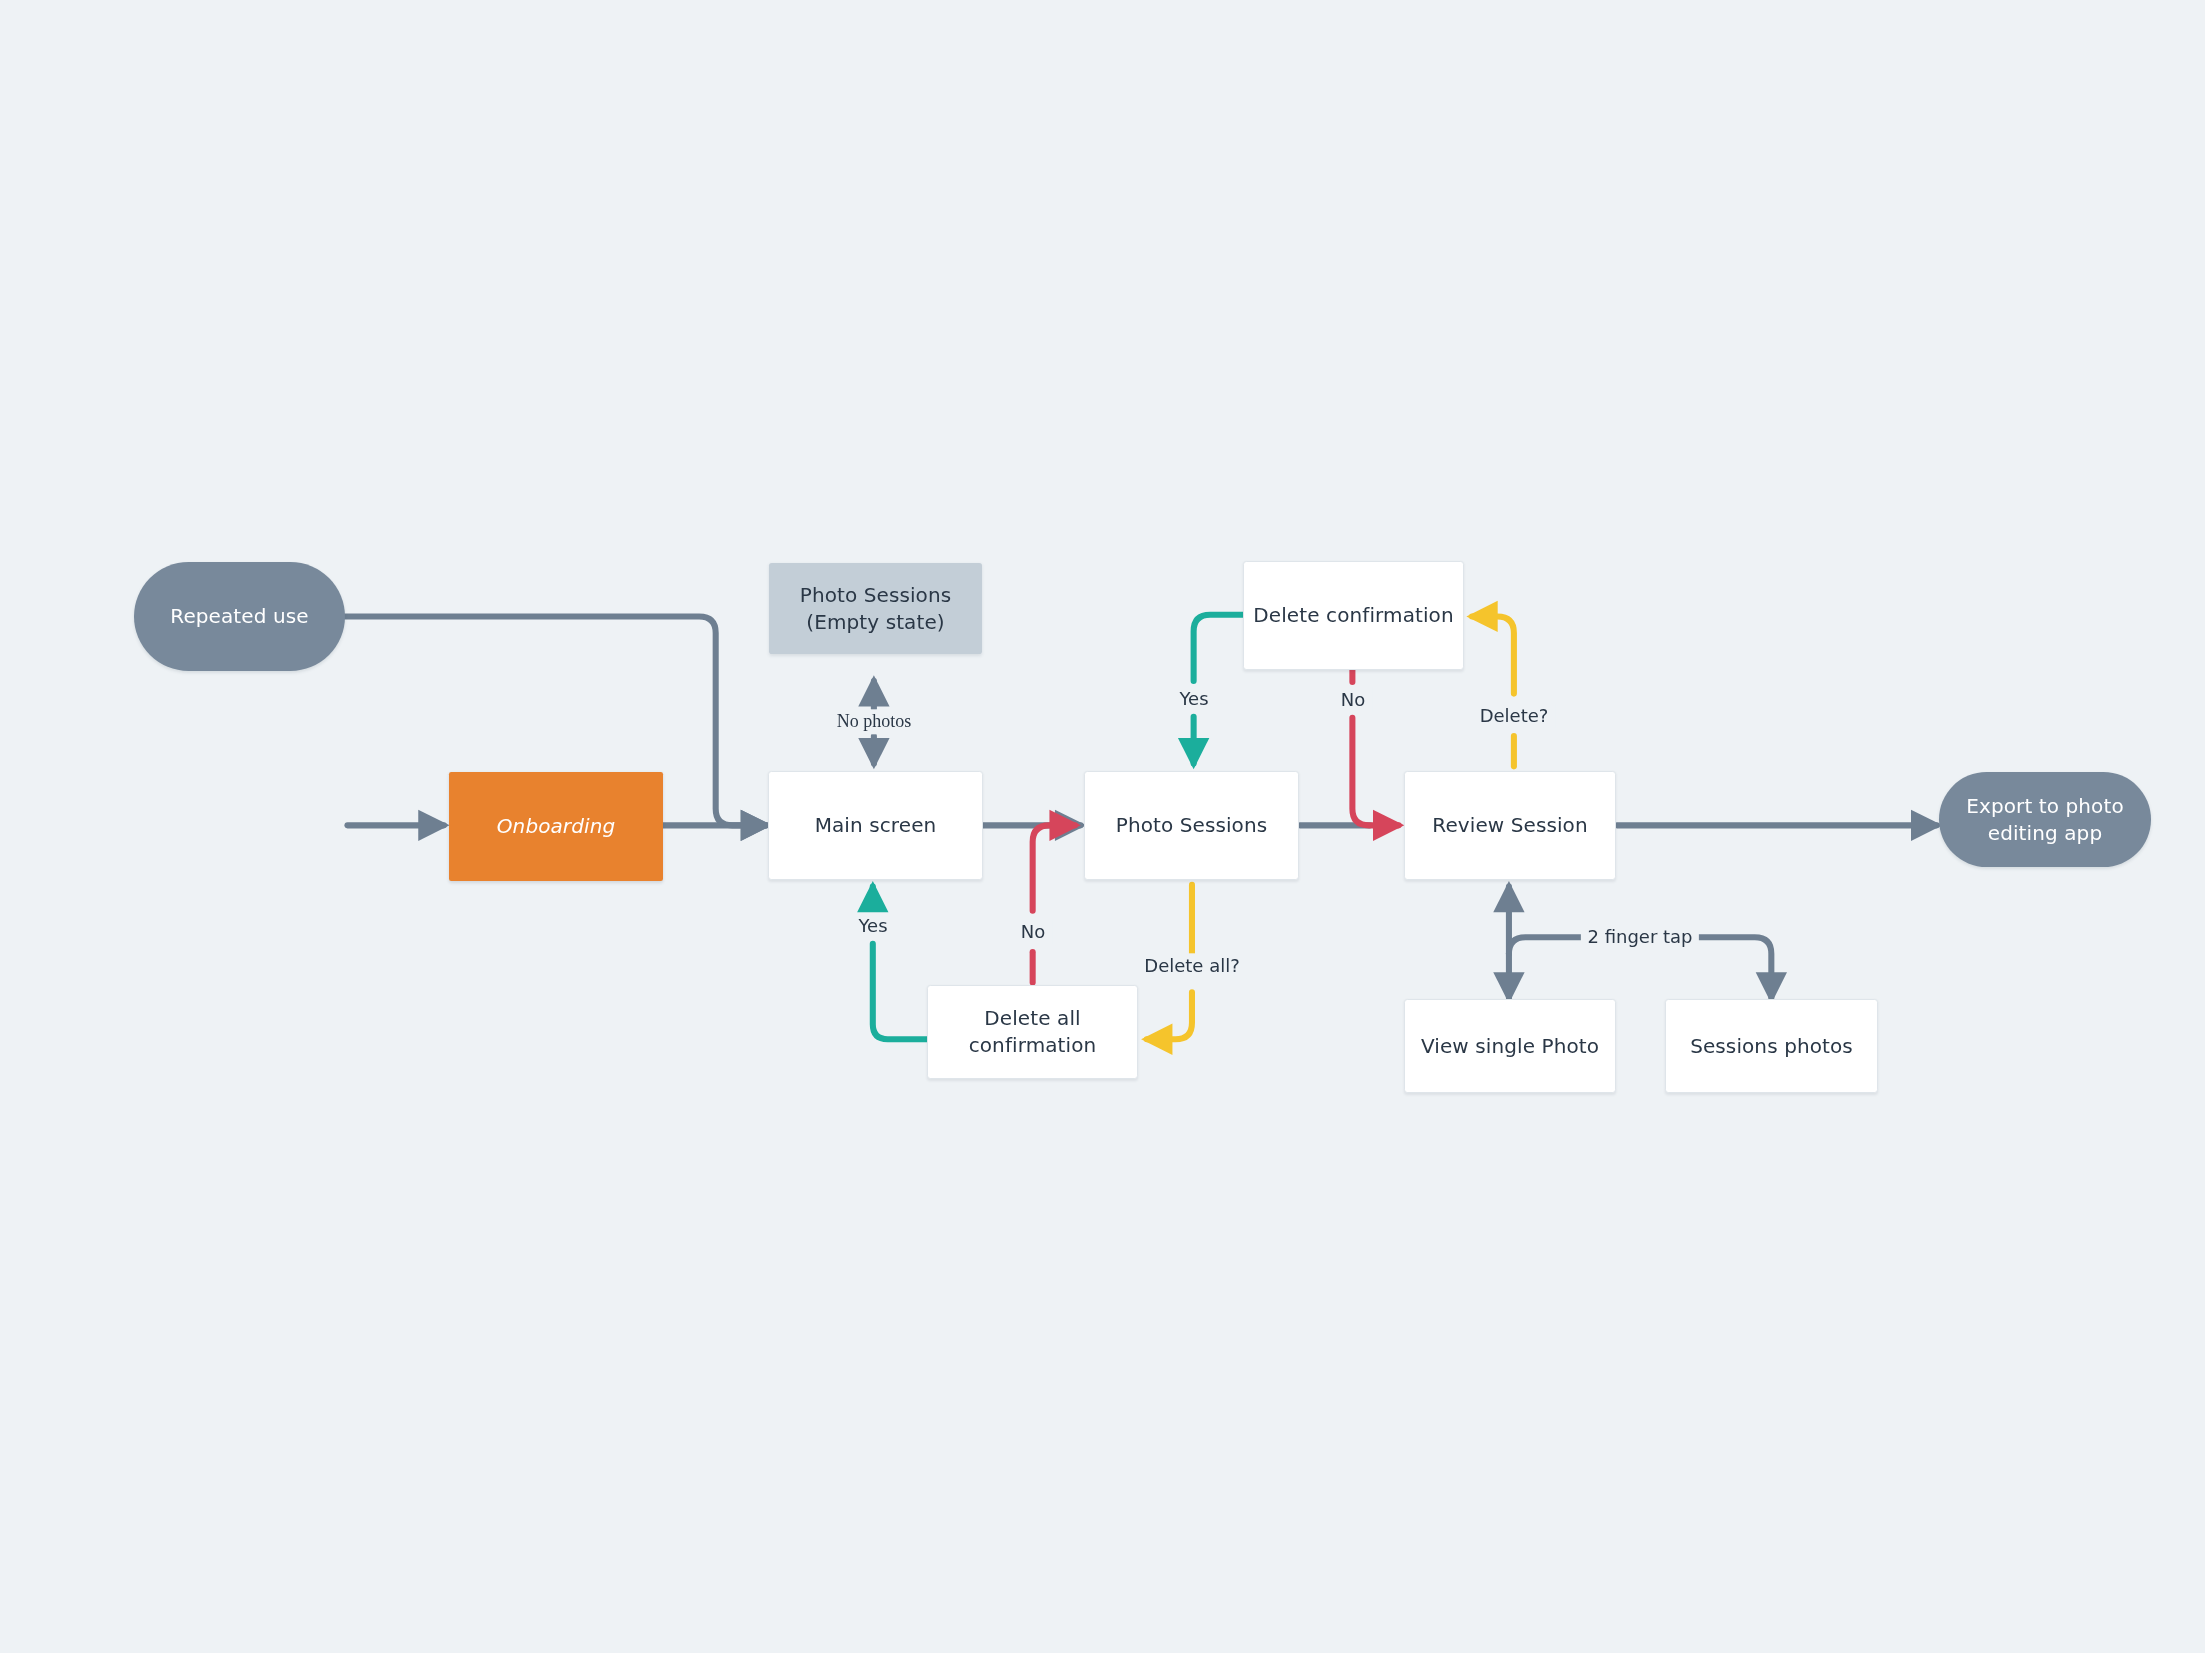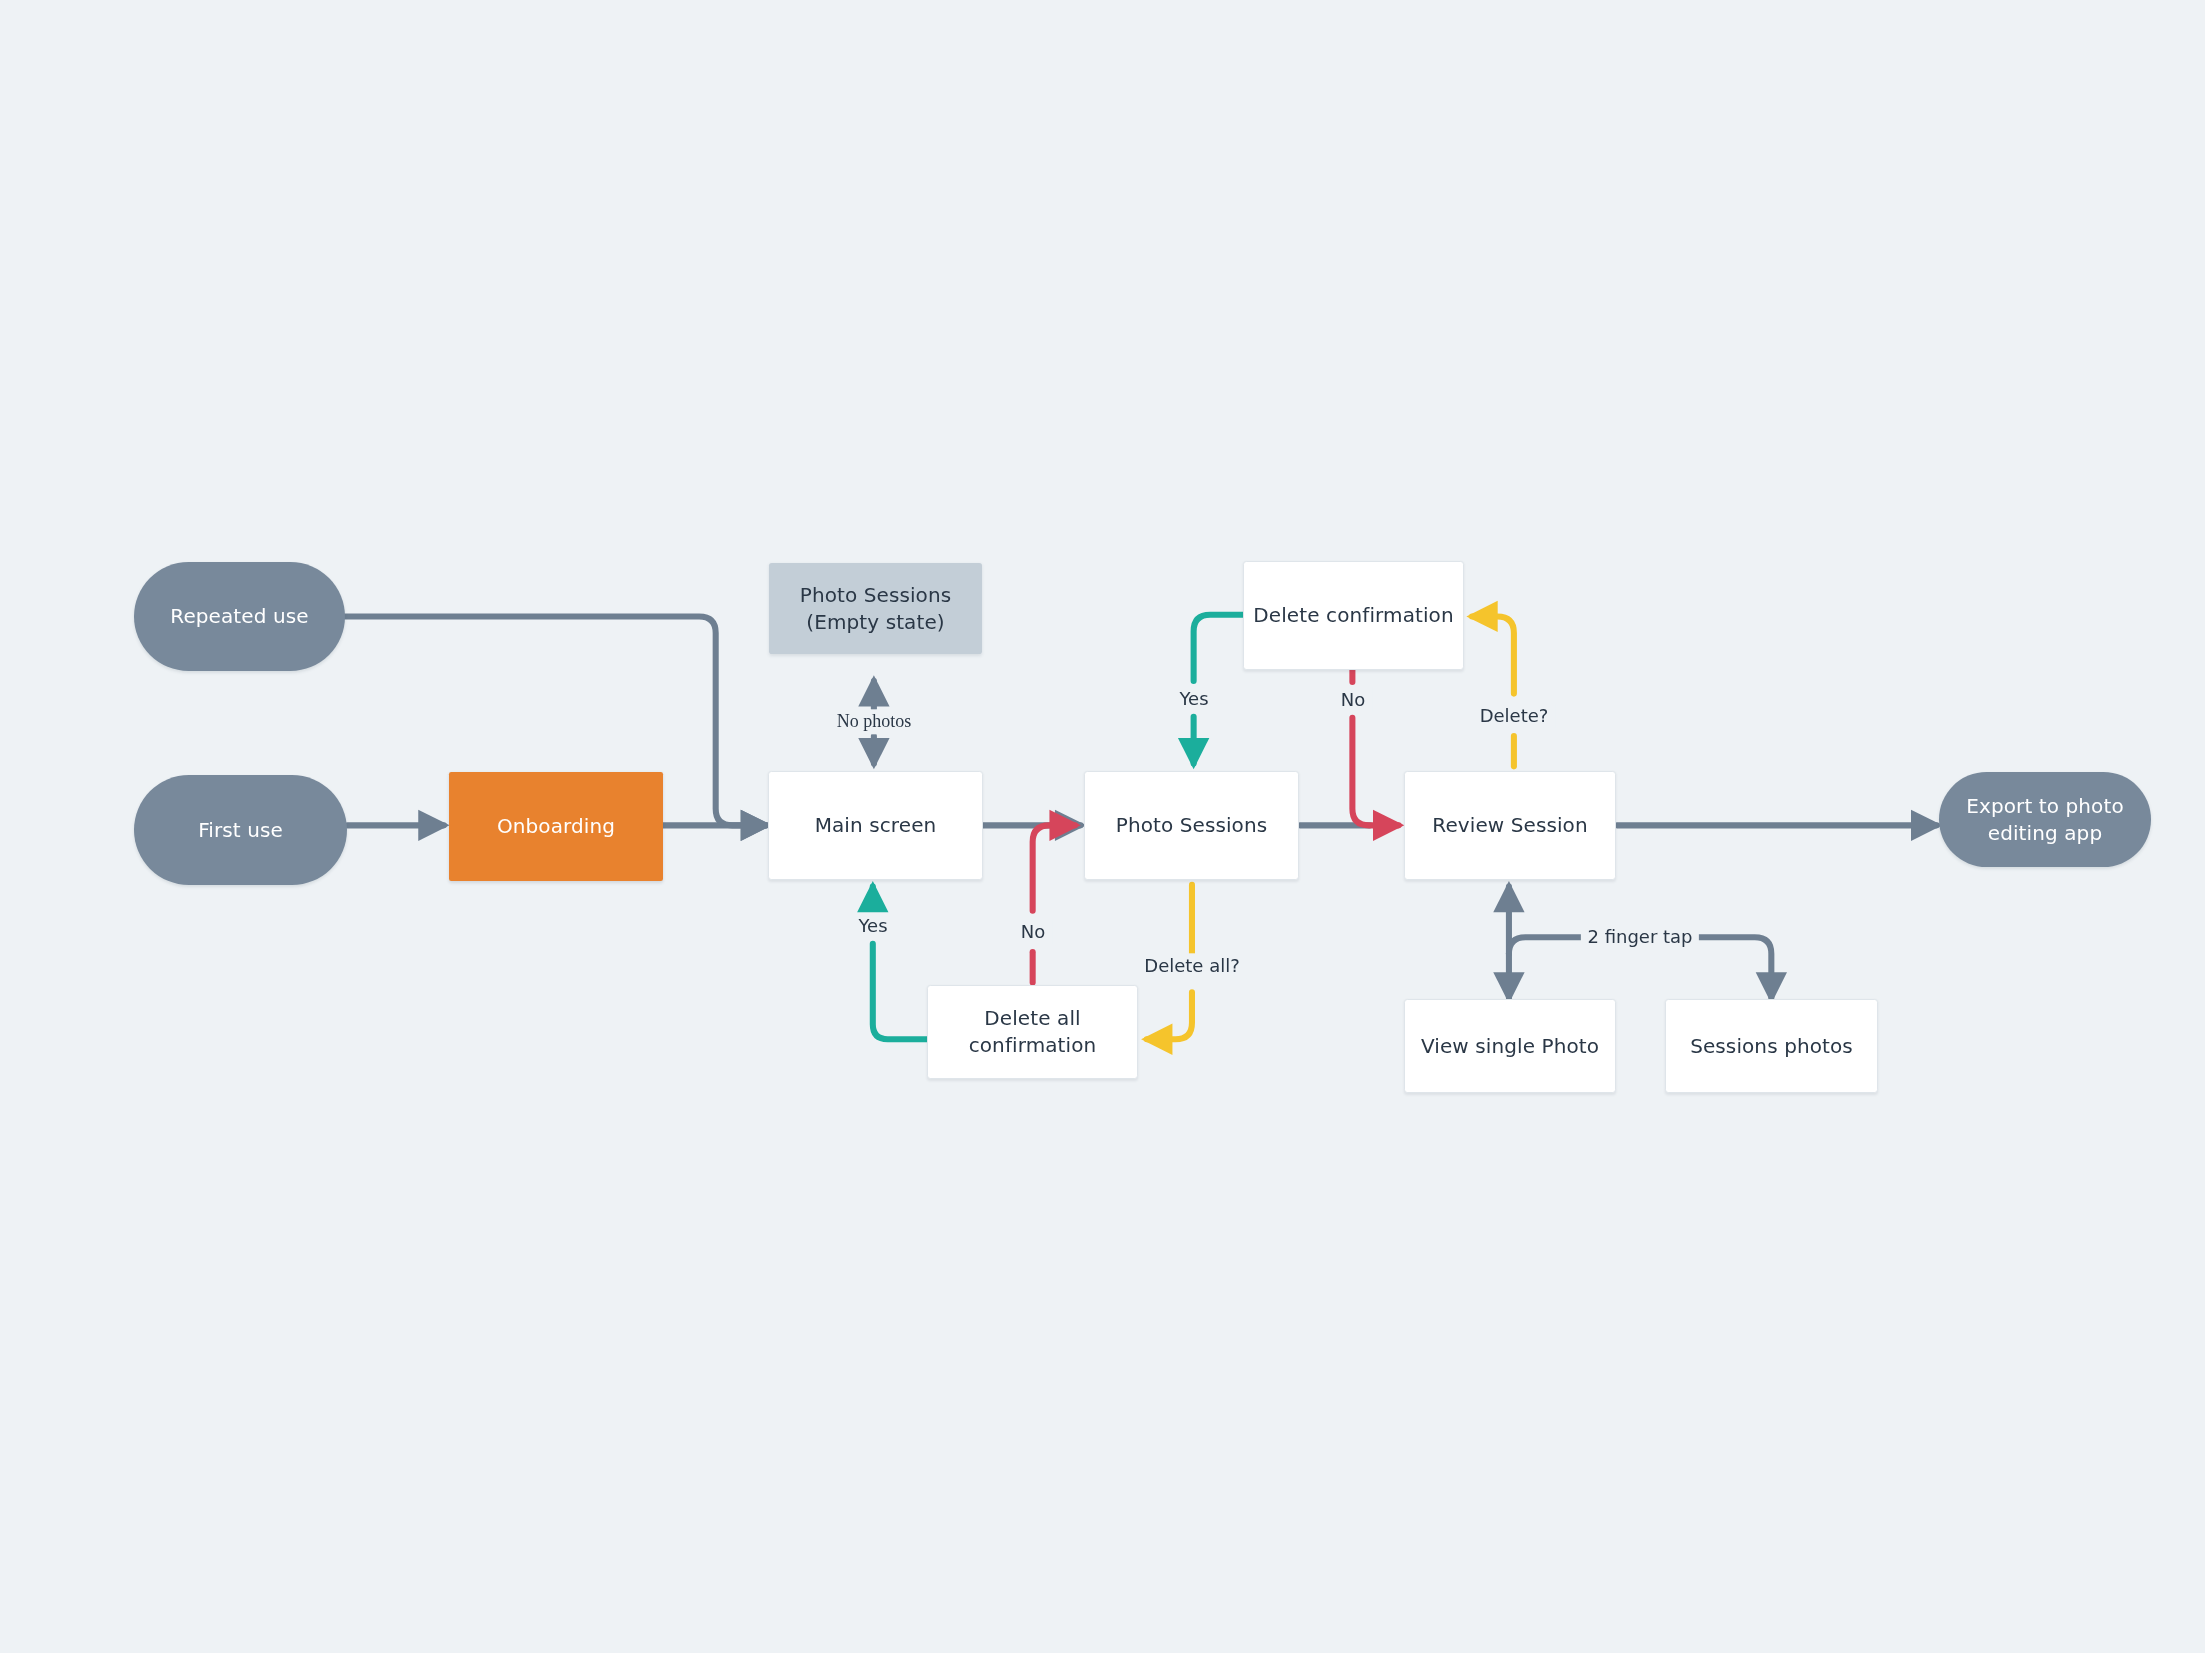--- a/index.html
+++ b/index.html
@@ -134,25 +134,22 @@
       <path d="M 3008 1700 L 3118 1700 Q 3148 1700 3148 1730 L 3148 1810" stroke="#6e7f91" marker-end="url(#ah-gray)"></path>
 
       <path d="M 2868 1497 L 3448 1497" stroke="#6e7f91" marker-end="url(#ah-gray)"></path>
     </g>
   </svg>
 
   <div class="node terminator" style="left:98px; top:562px; width:211px; height:109px;">
     <span>Repeated use</span>
   </div>
 
-  <div class="node terminator" style="left:98px; top:775px; width:213px; height:110px;">
-    <span>First use</span>
-  </div>
-
-  <div class="node highlight" style="left:413px; top:772px; width:214px; height:109px;">
+
+  <div class="node highlight" style="left:413px; top:772px; width:214px; height:109px;font-style:italic;">
     <span>Onboarding</span>
   </div>
 
   <div class="node muted" style="left:733px; top:563px; width:213px; height:91px;">
     <span>Photo Sessions
 (Empty state)</span>
   </div>
 
   <div class="node process" style="left:732px; top:771px; width:215px; height:109px;text-align:center;">
     <span>Main screen</span>

